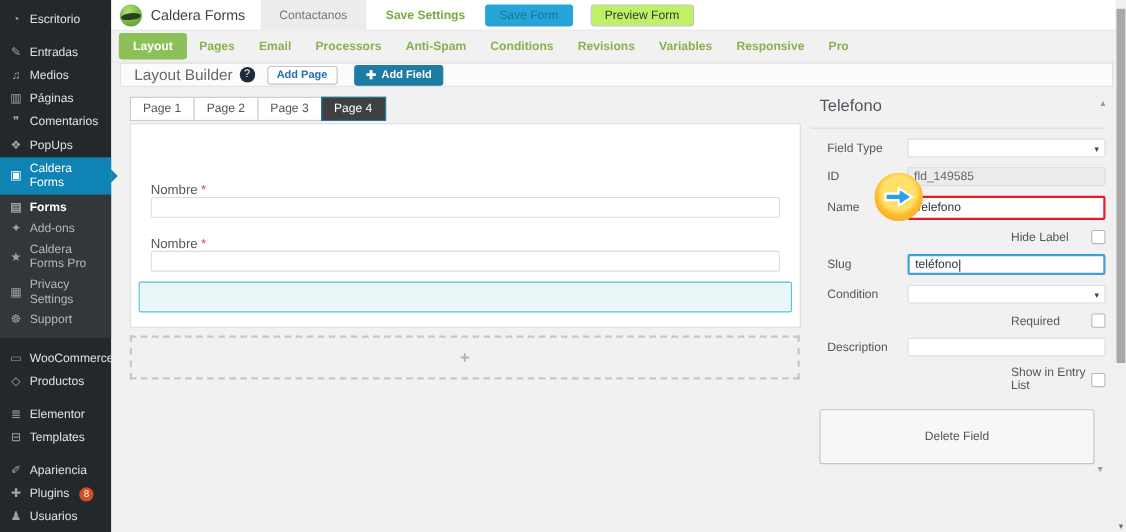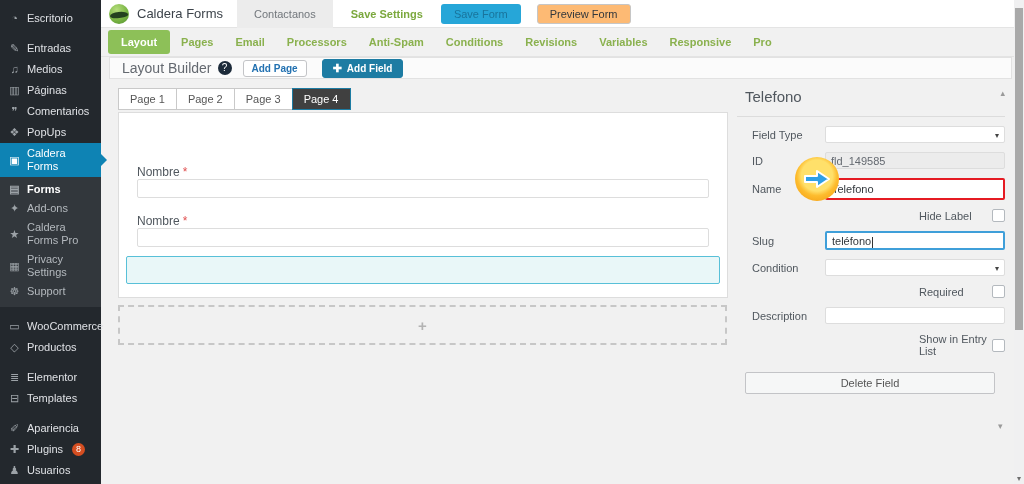--- a/index.html
+++ b/index.html
@@ -22,21 +22,21 @@
   
   #main { position:absolute; left:101px; top:0; right:10px; bottom:0; }
 
   #topbar { position:absolute; left:0; right:0; top:0; height:28px; background:#fff; border-bottom:1px solid #e4e4e4; display:flex; align-items:center; }
   .logo { position:relative; width:20px; height:20px; border-radius:50%; margin-left:8px; background:radial-gradient(circle at 38% 28%, #b5dd7c, #7ab544 55%, #4f8d2f); overflow:hidden; flex:0 0 20px; }
   .logo::after { content:""; position:absolute; left:1px; top:8px; width:18px; height:6px; background:#24421f; border-radius:50% 50% 40% 40%; transform:rotate(-6deg); }
   .app-title { font-size:13px; color:#3c434a; margin:0 14px 0 8px; white-space:nowrap; }
   .form-tab { height:100%; display:flex; align-items:center; padding:16px 17px; background:#ececec; color:#72777c; font-size:11px; cursor:pointer; }
   .settings-link { margin:0 18px; color:#7ba83d; font-size:11px; font-weight:600; cursor:pointer; white-space:nowrap; }
   .btn-save { background:#26a6d8; color:#19749c; border:none; border-radius:3px; font-size:11px; padding:4px 13px; cursor:pointer; }
-  .btn-preview { background:#fdba74; border:1px solid #c6c6c6; border-radius:3px; color:#32373c; font-size:11px; padding:3px 12px; margin-left:16px; cursor:pointer; }
+  .btn-preview { background:#bef264; border:1px solid #c6c6c6; border-radius:3px; color:#32373c; font-size:11px; padding:3px 12px; margin-left:16px; cursor:pointer; }
 
   #nav2 { position:absolute; left:0; right:0; top:28px; height:29px; background:#f1f1f1; border-bottom:1px solid #e3e3e3; display:flex; align-items:center; padding-left:7px; }
   .nav-item { color:#8ab14e; font-size:11px; font-weight:600; padding:5px 11px; cursor:pointer; white-space:nowrap; }
   .nav-item.active { background:#8dc058; color:#fff; border-radius:3px; padding:6px 13px; }
 
   #builder-bar { position:absolute; left:8px; right:2px; top:57px; height:22px; background:#fbfbfb; border:1px solid #e2e2e2; display:flex; align-items:center; }
   .builder-title { margin-left:12px; font-size:14px; color:#646970; }
   .help-badge { width:14px; height:14px; border-radius:50%; background:#1d2b3a; color:#fff; font-size:10px; text-align:center; line-height:14px; margin-left:6px; cursor:pointer; }
   .btn-add-page { margin-left:11px; background:#fff; border:1px solid #c3c4c7; border-radius:3px; color:#2271b1; font-size:10px; font-weight:bold; padding:2px 8px; cursor:pointer; }
   .btn-add-field { margin-left:15px; background:#1d7ca3; border:1px solid #1d7ca3; border-radius:3px; color:#fff; font-size:10px; font-weight:bold; padding:2px 10px; cursor:pointer; display:flex; align-items:center; gap:5px; }
@@ -63,21 +63,21 @@
   .prow { display:flex; align-items:center; margin-top:9px; padding-left:8px;justify-content:flex-end; }
   .plabel { flex:0 0 73px; font-size:11px; color:#50575e; }
   .pselect { width:180px; height:17px; background:#fff; border:1px solid #ddd; border-radius:2px; position:relative; cursor:pointer; }
   .pselect .caret { position:absolute; right:5px; top:4px; font-size:8px; color:#444; }
   .pinput { width:180px; height:17px; background:#fff; border:1px solid #ddd; border-radius:2px; font-size:11px; color:#32373c; padding:1px 5px; line-height:14px; }
   .pinput.readonly { background:#ececec; color:#646970; }
   .pinput.red-hl { border:2px solid #e51b23; height:22px; line-height:17px; }
   .pinput.blue-focus { border:2px solid #3f9fd9; height:19px; line-height:14px; }
   .text-caret { display:inline-block; width:1px; height:11px; background:#333; vertical-align:middle; margin-left:1px; }
   .pcheck { width:13px; height:13px; background:#fff; border:1px solid #b4b9be; border-radius:2px; cursor:pointer; }
-  .btn-delete { margin:15px 0 16px 8px; width:250px; background:#f6f7f7; border:1px solid #c3c4c7; border-radius:2px; color:#555; font-size:11px; padding:4px 0; text-align:center; cursor:pointer; }
+  .btn-delete { margin:15px 0 16px 8px; width:250px; background:#f6f7f7; border:1px solid #c3c4c7; border-radius:2px; color:#555; font-size:11px; padding:18px 0; text-align:center; cursor:pointer; }
   .panel-bottom-caret { position:absolute; left:897px; top:421px; color:#9a9a9a; font-size:9px; }
 
   
   #anno { position:absolute; left:694px; top:157px; width:44px; height:44px; border-radius:50%;
           background:radial-gradient(circle at 50% 42%, #ffe06a 0 46%, #fdbc2e 60%, #f1930c 100%);
           display:flex; align-items:center; justify-content:center; z-index:8; pointer-events:none; }
 
   
   #scrollbar { position:absolute; right:0; top:0; width:10px; height:484px; background:#f0f0f1; z-index:9; }
   #scroll-thumb { position:absolute; left:1px; top:8px; width:8px; height:322px; background:#a9a9a9; cursor:pointer; }

